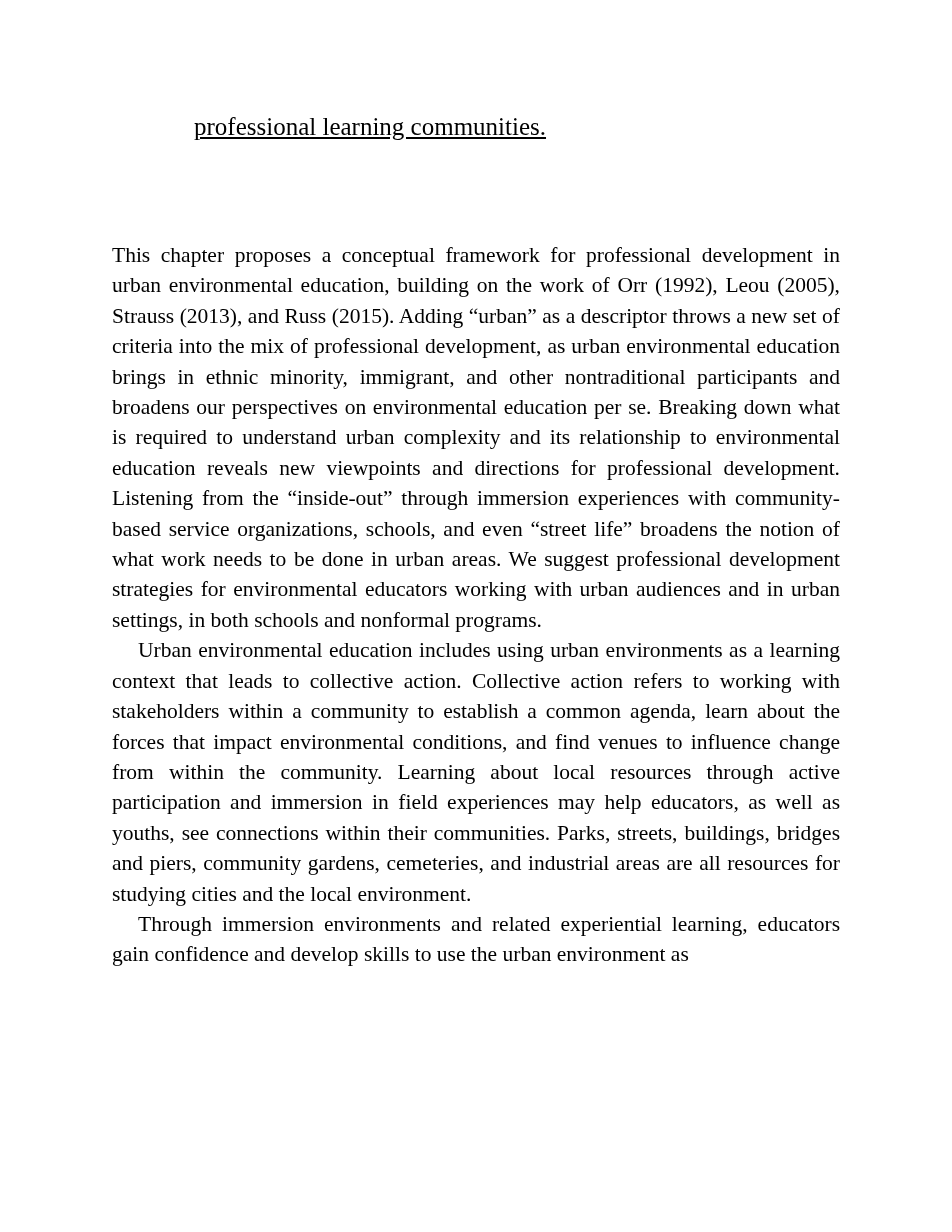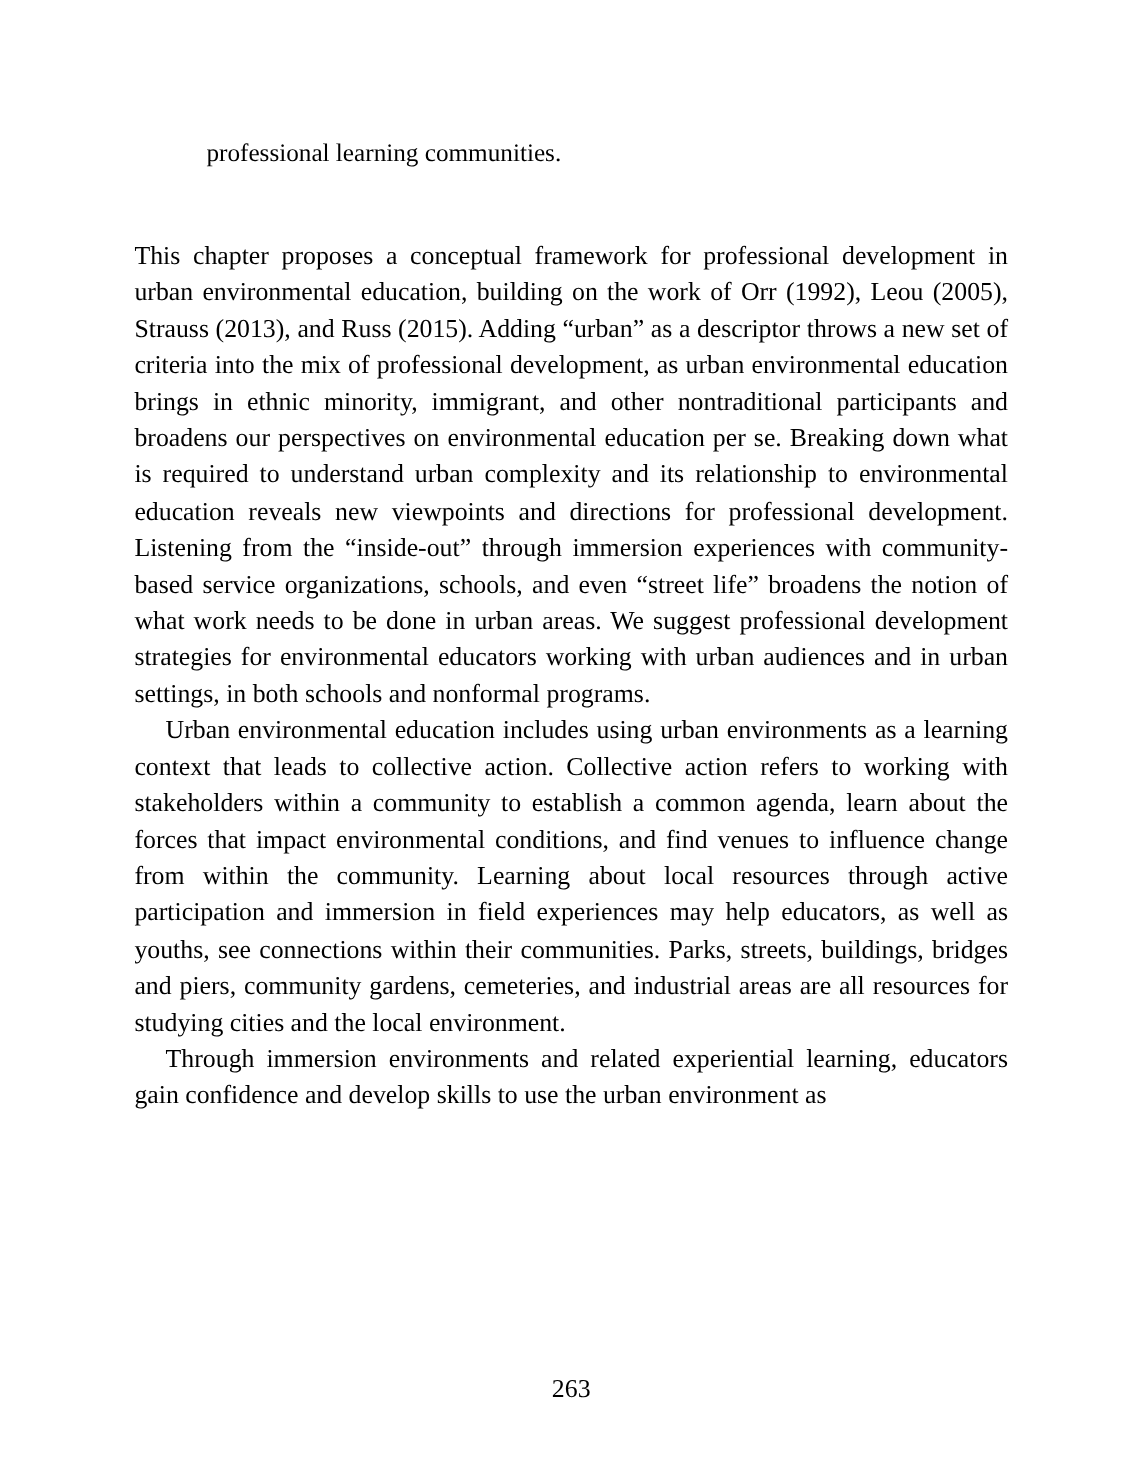--- a/index.html
+++ b/index.html
@@ -22,27 +22,28 @@
     position: relative;
   }
   .content {
     position: absolute;
     left: 112px;
     top: 0;
     width: 728px;
   }
   .lead-line {
     margin-top: 112px;
-    margin-left: 60px;
-    font-size: 21px;
+    margin-left: 82px;
+    font-size: 25px;
     line-height: 30px;
     text-align: left;
+    text-decoration: underline;
   }
   .body-block {
-    margin-top: 56px;
+    margin-top: 98px;
     font-size: 21.5px;
     line-height: 30.4px;
     text-align: justify;
     text-justify: inter-word;
   }
   .para {
     margin: 0;
     text-align: justify;
     text-justify: inter-word;
     font-size: 21.5px;
@@ -73,15 +74,14 @@
     <div class="lead-line">professional learning communities.</div>
 
     <div class="body-block">
       <p class="para">This chapter proposes a conceptual framework for professional development in urban environmental education, building on the work of Orr (1992), Leou (2005), Strauss (2013), and Russ (2015). Adding “urban” as a descriptor throws a new set of criteria into the mix of professional development, as urban environmental education brings in ethnic minority, immigrant, and other nontraditional participants and broadens our perspectives on environmental education per se. Breaking down what is required to understand urban complexity and its relationship to environmental education reveals new viewpoints and directions for professional development. Listening from the “inside-out” through immersion experiences with community-based service organizations, schools, and even “street life” broadens the notion of what work needs to be done in urban areas. We suggest professional development strategies for environmental educators working with urban audiences and in urban settings, in both schools and nonformal programs.</p>
       <p class="para indent">Urban environmental education includes using urban environments as a learning context that leads to collective action. Collective action refers to working with stakeholders within a community to establish a common agenda, learn about the forces that impact environmental conditions, and find venues to influence change from within the community. Learning about local resources through active participation and immersion in field experiences may help educators, as well as youths, see connections within their communities. Parks, streets, buildings, bridges and piers, community gardens, cemeteries, and industrial areas are all resources for studying cities and the local environment.</p>
       <p class="para indent">Through immersion environments and related experiential learning, educators gain confidence and develop skills to use the urban environment as</p>
     </div>
 
   </div>
 
-  <div class="page-number">263</div>
 
 </div>
 
 </body></html>

